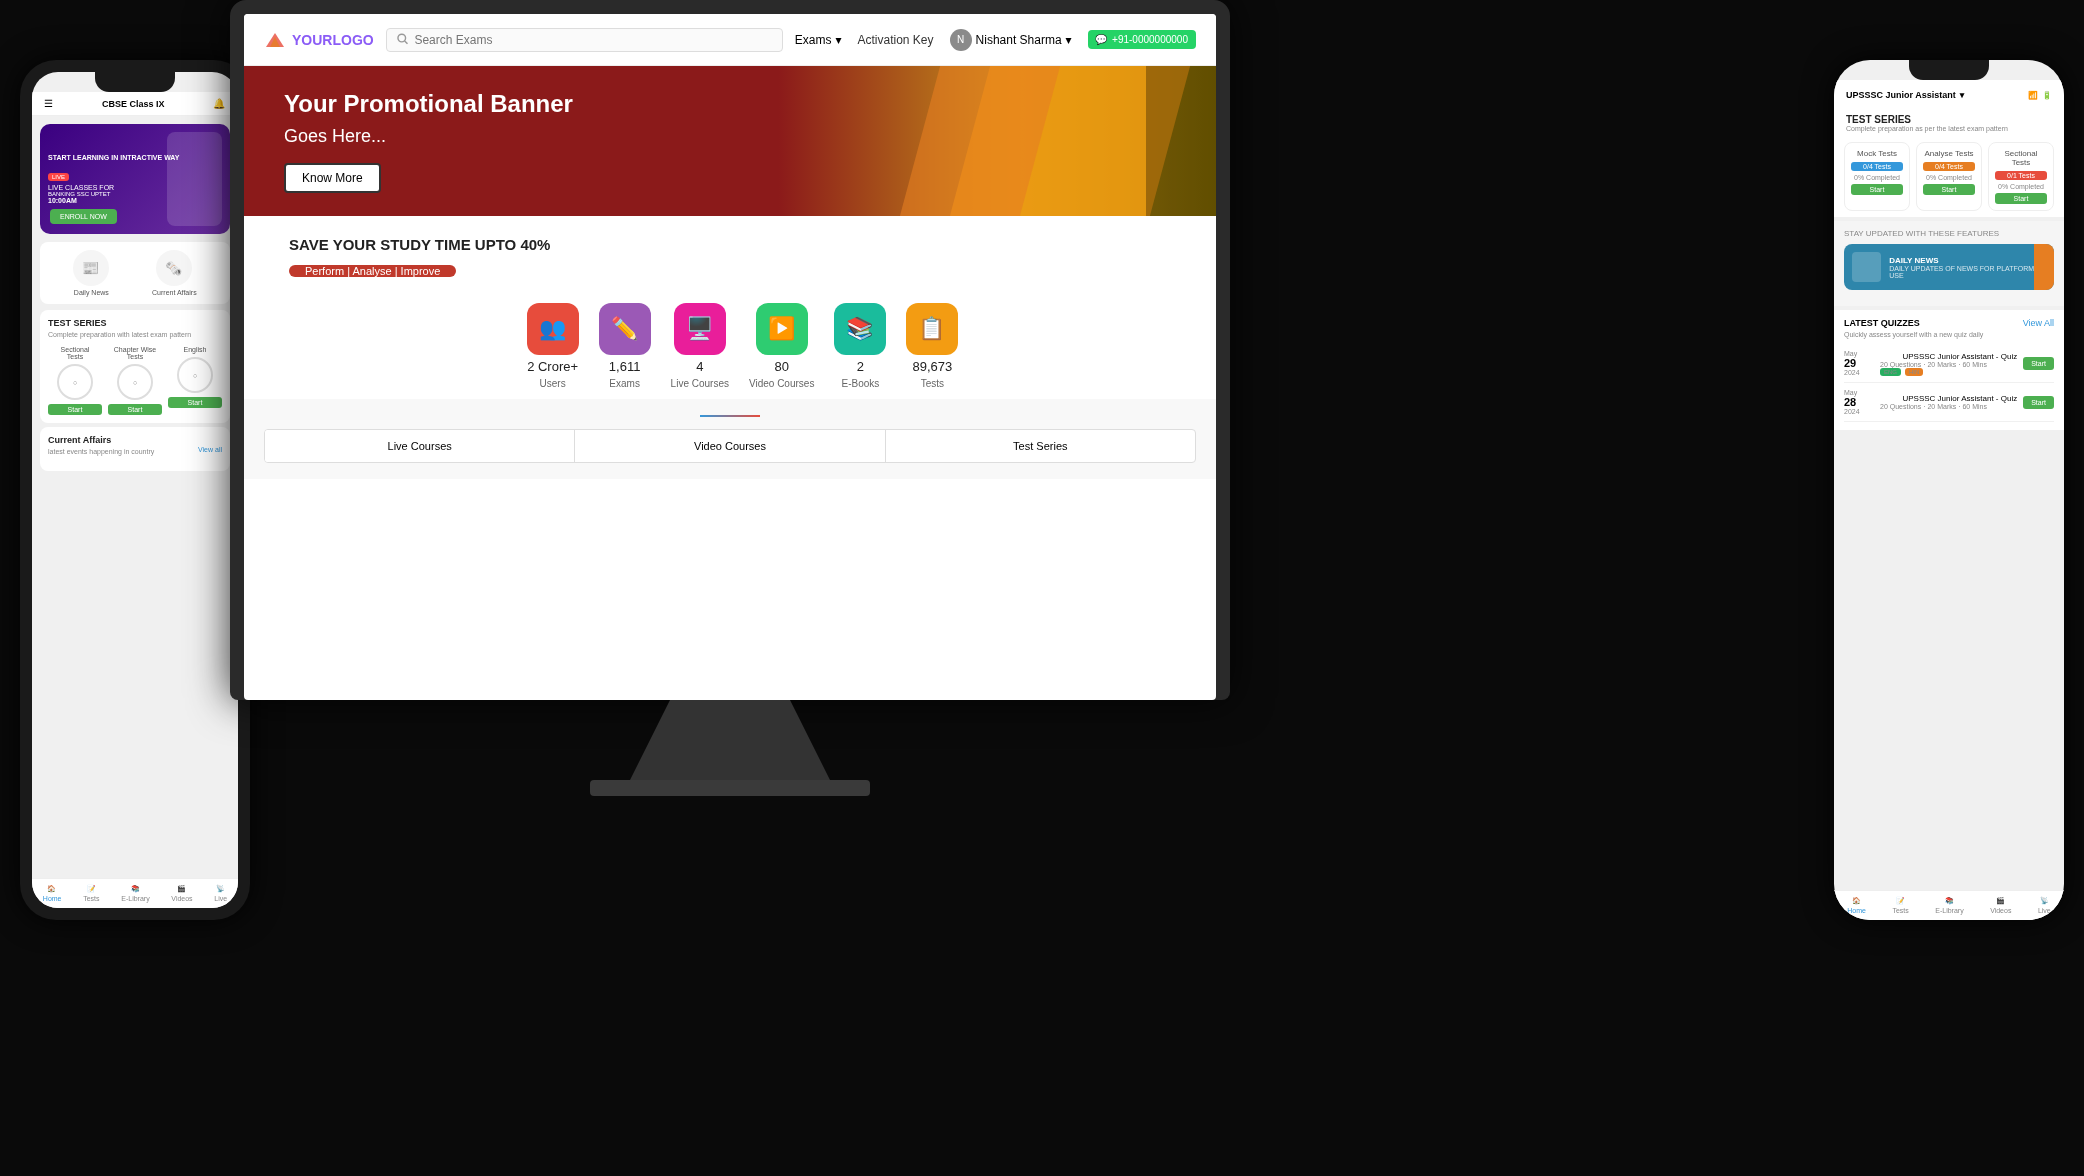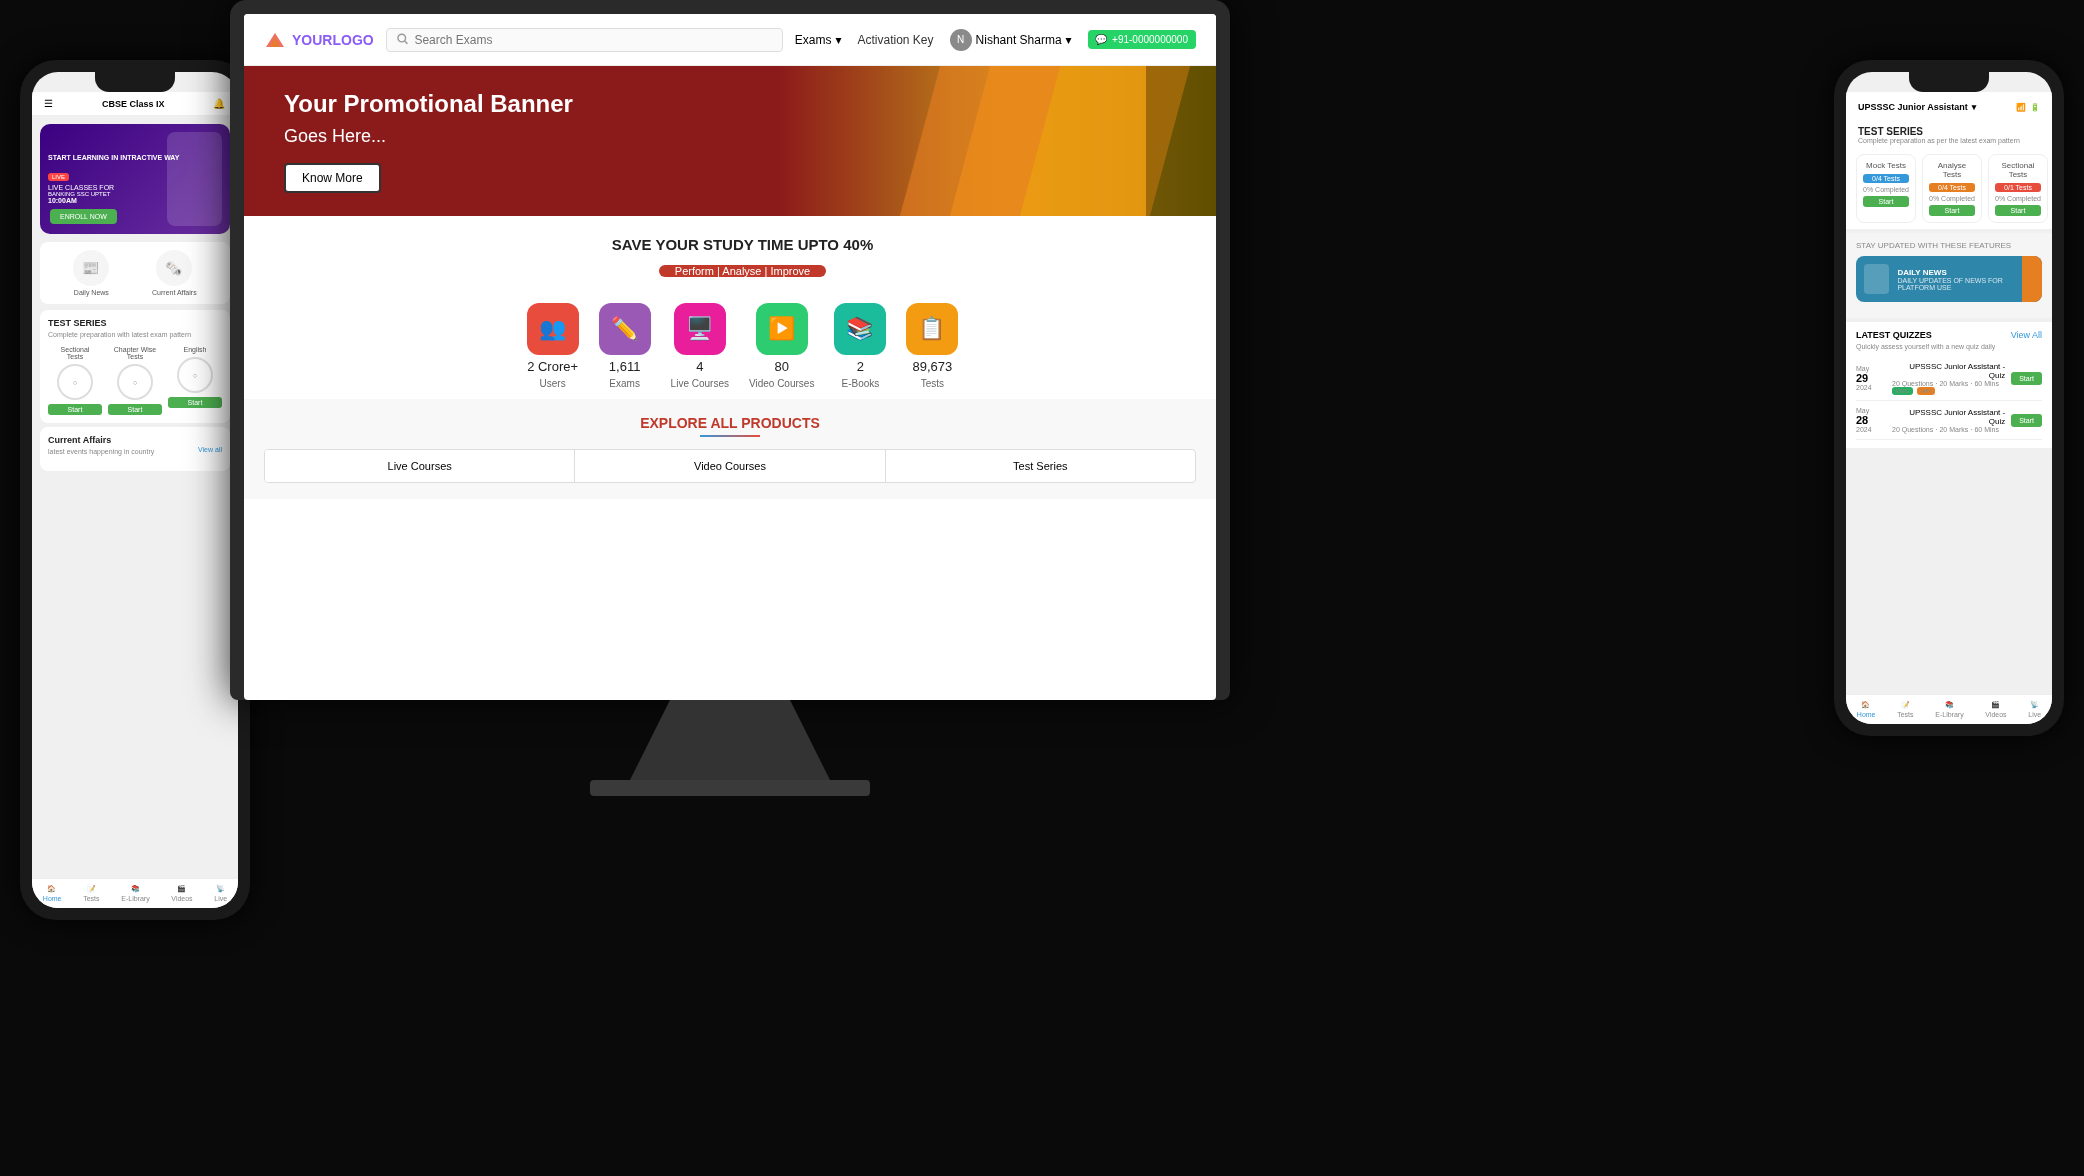--- a/index.html
+++ b/index.html
@@ -169,21 +169,20 @@
       border-radius: 4px;
       padding: 6px 16px;
       font-size: 12px;
       cursor: pointer;
       font-weight: 500;
     }
 
     
     .stats-section {
       padding: 20px 20px 10px;
-      text-align: center;
       background: #fff;
       margin-left: 25px;
     }
     .save-text {
       font-size: 15px;
       font-weight: bold;
       color: #222;
       margin-bottom: 8px;
     }
     .perform-badge {
@@ -455,24 +454,23 @@
     .phone-nav-item.active {
       color: #3498db;
     }
 
     
     .phone-right {
       position: absolute;
       right: 20px;
       top: 60px;
       width: 230px;
-      height: 676px;
+      height: 860px;
       background: #1a1a1a;
       border-radius: 36px;
-      padding: 12px;
       box-shadow: 0 0 30px rgba(0,0,0,0.9);
       overflow: hidden;
     }
     .phone-right-inner {
       background: #f0f0f0;
       border-radius: 26px;
       height: 100%;
       overflow: hidden;
       position: relative;
     }
@@ -871,21 +869,20 @@
                 <span style="color:white;">📋</span>
               </div>
               <span class="stat-num">89,673</span>
               <span class="stat-label">Tests</span>
             </div>
           </div>
         </div>
       </div>
 
       <div class="explore-section">
-        <div class="explore-title">EXPLORE ALL PRODUCTS</div>
         <div class="explore-underline"></div>
         <div class="explore-tabs">
           <div class="explore-tab active">Live Courses</div>
           <div class="explore-tab">Video Courses</div>
           <div class="explore-tab">Test Series</div>
         </div>
       </div>
 
     </div>
   </div>

